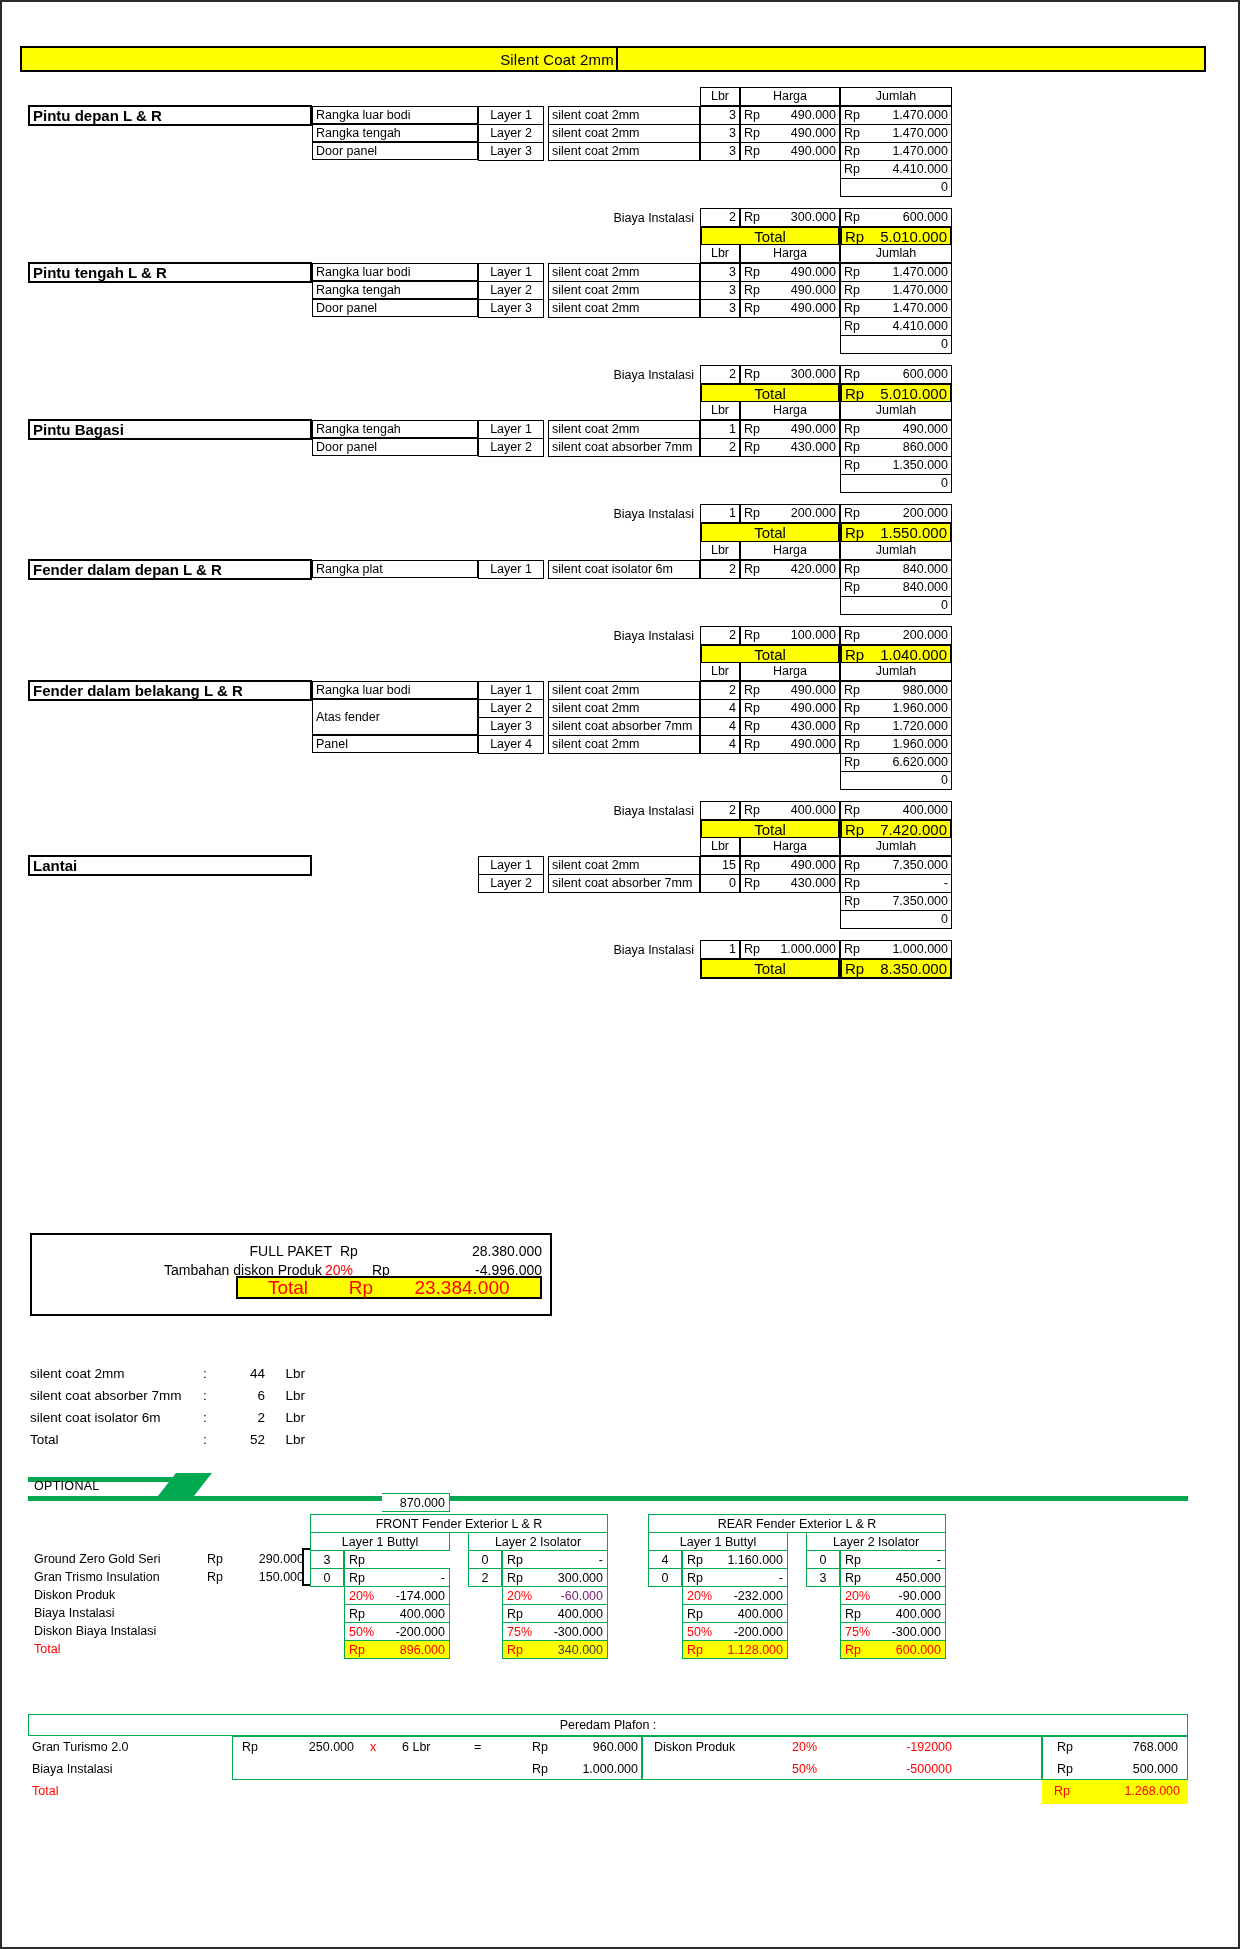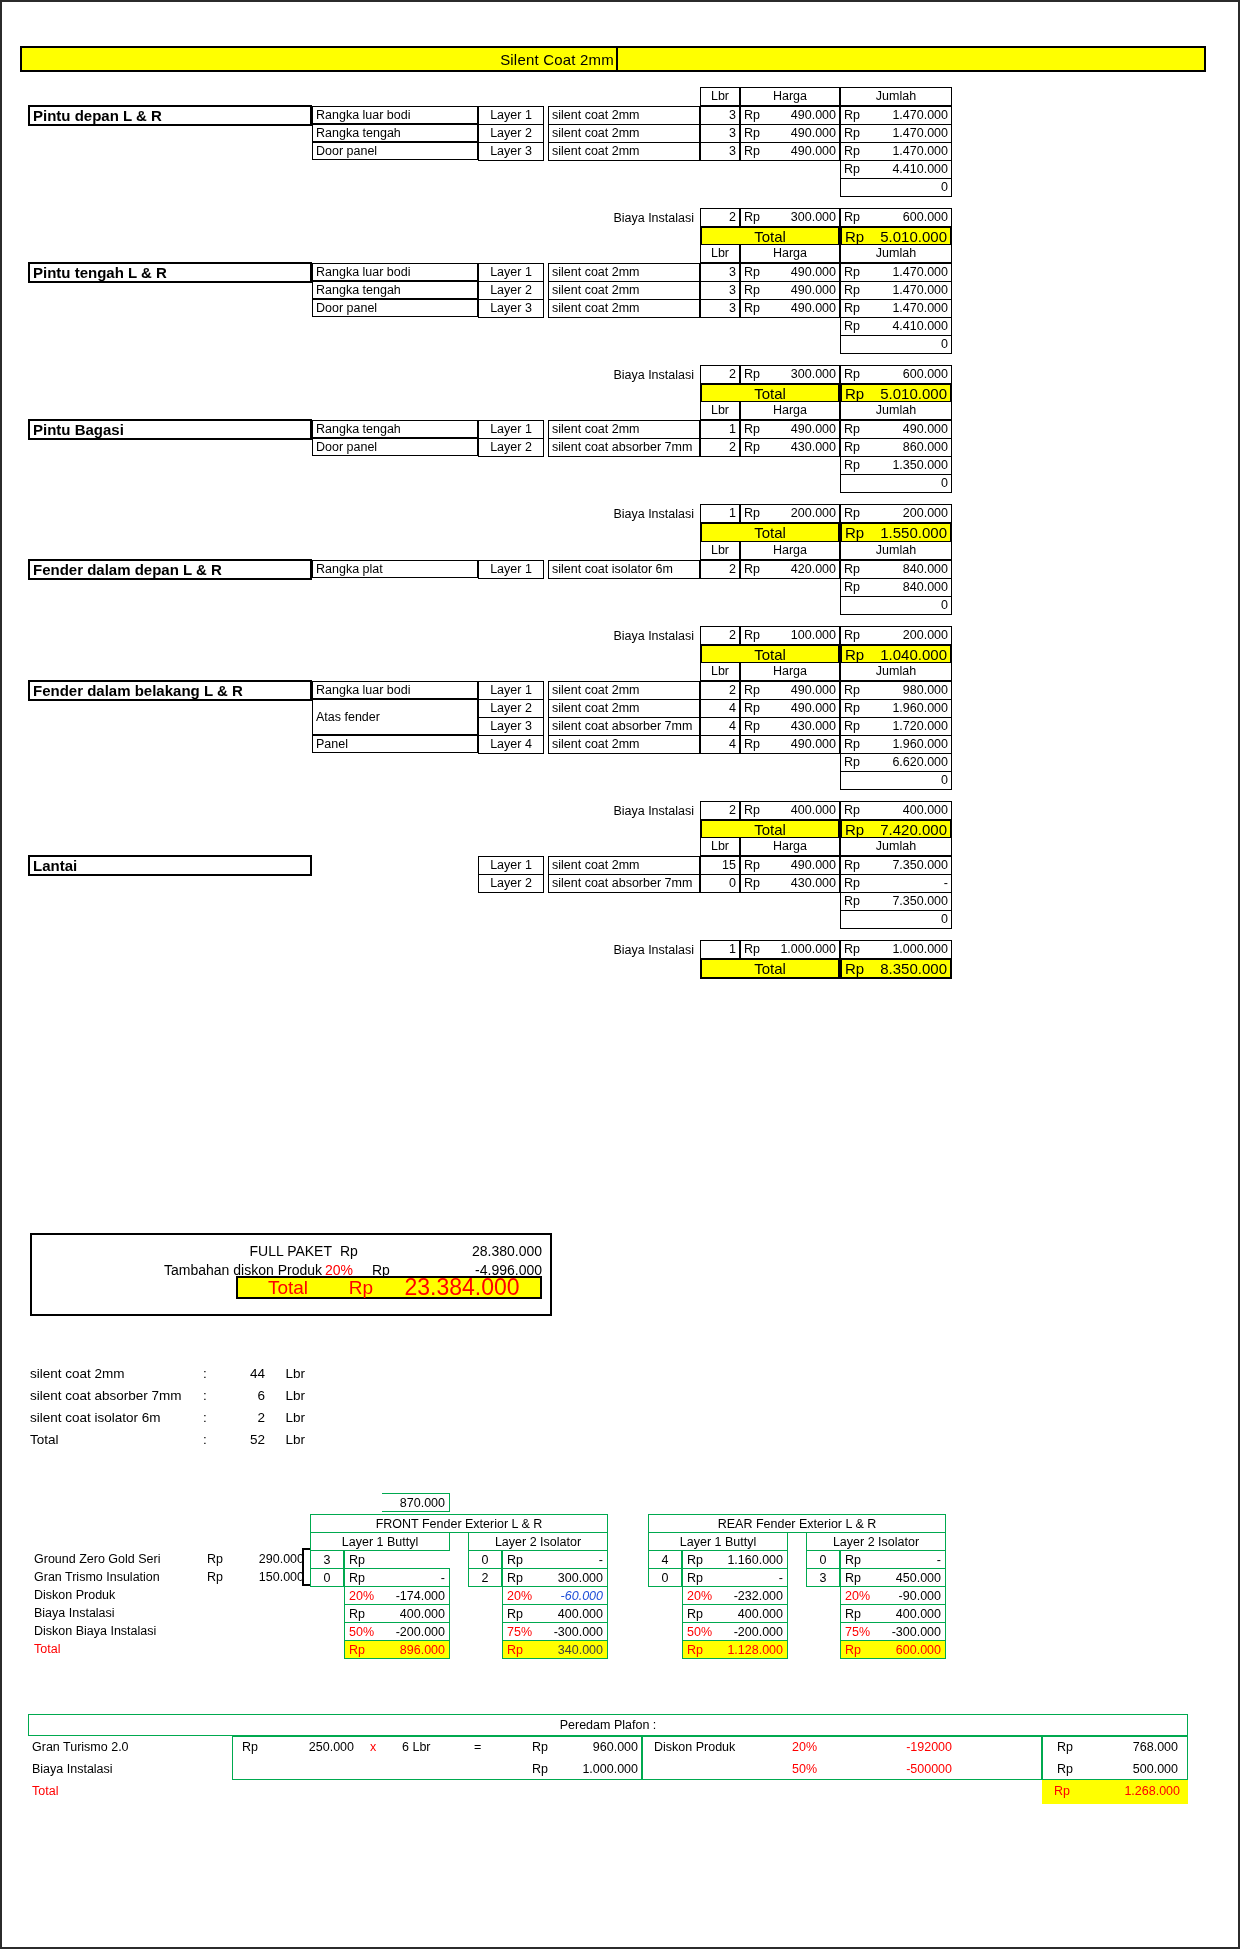--- a/index.html
+++ b/index.html
@@ -75,21 +75,21 @@
   .paket .prow{position:absolute;height:20px;display:flex;align-items:center;font-size:14px;}
   .paket .lbl{justify-content:flex-end;}
   .red{color:#ff0000;}
   .paket .totalbar{
     position:absolute;left:204px;top:41px;width:306px;height:23px;
     background:#ffff00;border:2px solid #000;box-sizing:border-box;
     display:flex;align-items:center;
   }
   .paket .totalbar .tt{flex:0 0 100px;text-align:center;color:#ff0000;font-size:19px;}
   .paket .totalbar .rp{flex:0 0 46px;text-align:center;color:#ff0000;font-size:19px;}
-  .paket .totalbar .vv{flex:1;text-align:center;color:#ff0000;font-size:23px;}
+  .paket .totalbar .vv{flex:1;text-align:center;color:#ff0000;font-size:19px;}
 
   
   .sumlist{position:absolute;left:28px;top:1360px;width:400px;}
   .sumlist .srow{height:22px;display:flex;align-items:center;font-size:13.5px;}
   .sumlist .sname{flex:0 0 155px;}
   .sumlist .scolon{flex:0 0 40px;text-align:center;}
   .sumlist .sval{flex:0 0 40px;text-align:right;}
   .sumlist .sunit{flex:0 0 40px;text-align:right;}
 
   
@@ -387,20 +387,26 @@
         <div class="sunit">Lbr</div>
       </div>
       <div class="srow">
         <div class="sname">Total</div>
         <div class="scolon">:</div>
         <div class="sval">52</div>
         <div class="sunit">Lbr</div>
       </div>
     </div>
 
+  <div class="optional-wrap">
+    <div class="opt-tab"></div>
+    <div class="opt-diag"></div>
+    <div class="opt-bar"></div>
+    <div class="opt-label">OPTIONAL</div>
+  </div>
 
   <div class="optleft" id="optleft-host">
       <div class="orow" style="left: 32px; top: 1548px; width: 150px; overflow: hidden; white-space: nowrap;">Ground Zero Gold Seri</div>
       <div class="orow" style="left: 205px; top: 1548px; width: 30px;">Rp</div>
       <div class="orow" style="left: 232px; top: 1548px; width: 70px; justify-content: flex-end;">290.000</div>
       <div class="orow" style="left: 32px; top: 1566px; width: 150px; overflow: hidden; white-space: nowrap;">Gran Trismo Insulation</div>
       <div class="orow" style="left: 205px; top: 1566px; width: 30px;">Rp</div>
       <div class="orow" style="left: 232px; top: 1566px; width: 70px; justify-content: flex-end;">150.000</div>
       <div class="" style="position: absolute; left: 300px; top: 1546px; width: 40px; height: 38px; border: 2px solid rgb(0, 0, 0); box-sizing: border-box; display: flex; align-items: center; justify-content: center; font-size: 12.5px; background: rgb(255, 255, 255);">Lbr</div>
       <div class="orow" style="left: 32px; top: 1584px; width: 250px;">Diskon Produk</div>
@@ -427,21 +433,21 @@
       <div class="gcell hl red" style="left: 342px; top: 1638px; width: 38px; border-right: none; color: rgb(255, 0, 0);">Rp</div>
       <div class="gcell rgt hl" style="left: 380px; top: 1638px; width: 68px; border-left: none; color: rgb(255, 0, 0);">896.000</div>
       <div class="gcell ctr" style="left: 466px; top: 1530px; width: 140px;">Layer 2 Isolator</div>
       <div class="gcell ctr" style="left: 466px; top: 1548px; width: 34px;">0</div>
       <div class="gcell ctr" style="left: 466px; top: 1566px; width: 34px;">2</div>
       <div class="gcell" style="left: 500px; top: 1548px; width: 38px; border-right: none; color: rgb(0, 0, 0);">Rp</div>
       <div class="gcell rgt" style="left: 538px; top: 1548px; width: 68px; border-left: none; color: rgb(0, 0, 0);">-</div>
       <div class="gcell" style="left: 500px; top: 1566px; width: 38px; border-right: none; color: rgb(0, 0, 0);">Rp</div>
       <div class="gcell rgt" style="left: 538px; top: 1566px; width: 68px; border-left: none; color: rgb(0, 0, 0);">300.000</div>
       <div class="gcell red" style="left: 500px; top: 1584px; width: 38px; border-right: none; color: rgb(255, 0, 0);">20%</div>
-      <div class="gcell rgt" style="left: 538px; top: 1584px; width: 68px; border-left: none; color: #1d4ed8; font-style: italic;">-60.000</div>
+      <div class="gcell rgt" style="left: 538px; top: 1584px; width: 68px; border-left: none; color: #701a75;">-60.000</div>
       <div class="gcell" style="left: 500px; top: 1602px; width: 38px; border-right: none; color: rgb(0, 0, 0);">Rp</div>
       <div class="gcell rgt" style="left: 538px; top: 1602px; width: 68px; border-left: none; color: rgb(0, 0, 0);">400.000</div>
       <div class="gcell red" style="left: 500px; top: 1620px; width: 38px; border-right: none; color: rgb(255, 0, 0);">75%</div>
       <div class="gcell rgt" style="left: 538px; top: 1620px; width: 68px; border-left: none; color: rgb(0, 0, 0);">-300.000</div>
       <div class="gcell hl red" style="left: 500px; top: 1638px; width: 38px; border-right: none; color: rgb(255, 0, 0);">Rp</div>
       <div class="gcell rgt hl" style="left: 538px; top: 1638px; width: 68px; border-left: none; color: #404040;">340.000</div>
       <div class="gcell ctr" style="left: 646px; top: 1512px; width: 298px;">REAR Fender Exterior L &amp; R</div>
       <div class="gcell ctr" style="left: 646px; top: 1530px; width: 140px;">Layer 1 Buttyl</div>
       <div class="gcell ctr" style="left: 646px; top: 1548px; width: 34px;">4</div>
       <div class="gcell ctr" style="left: 646px; top: 1566px; width: 34px;">0</div>

